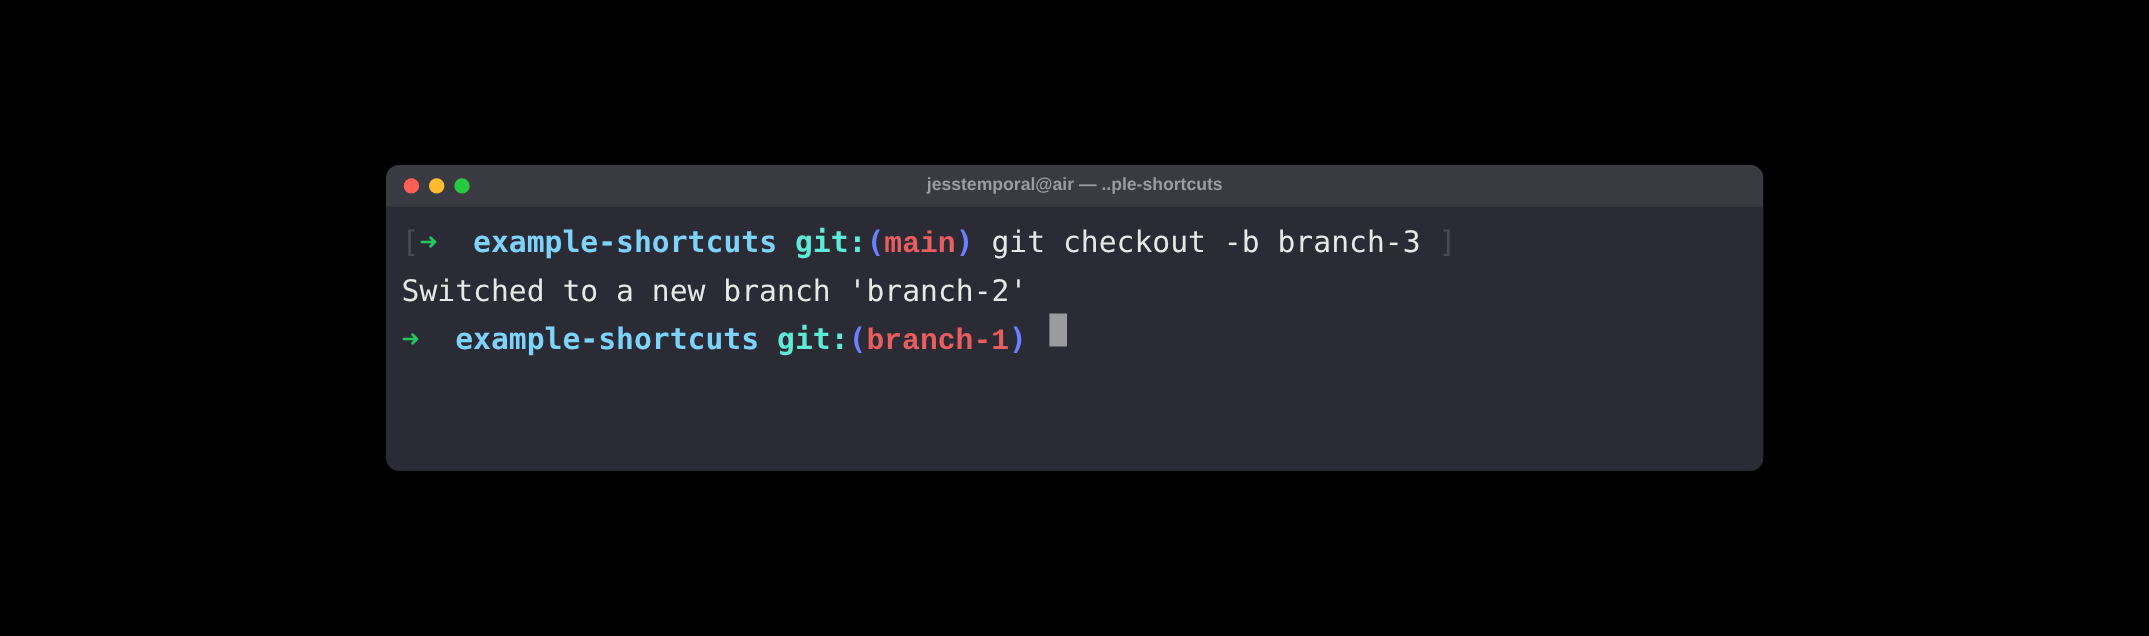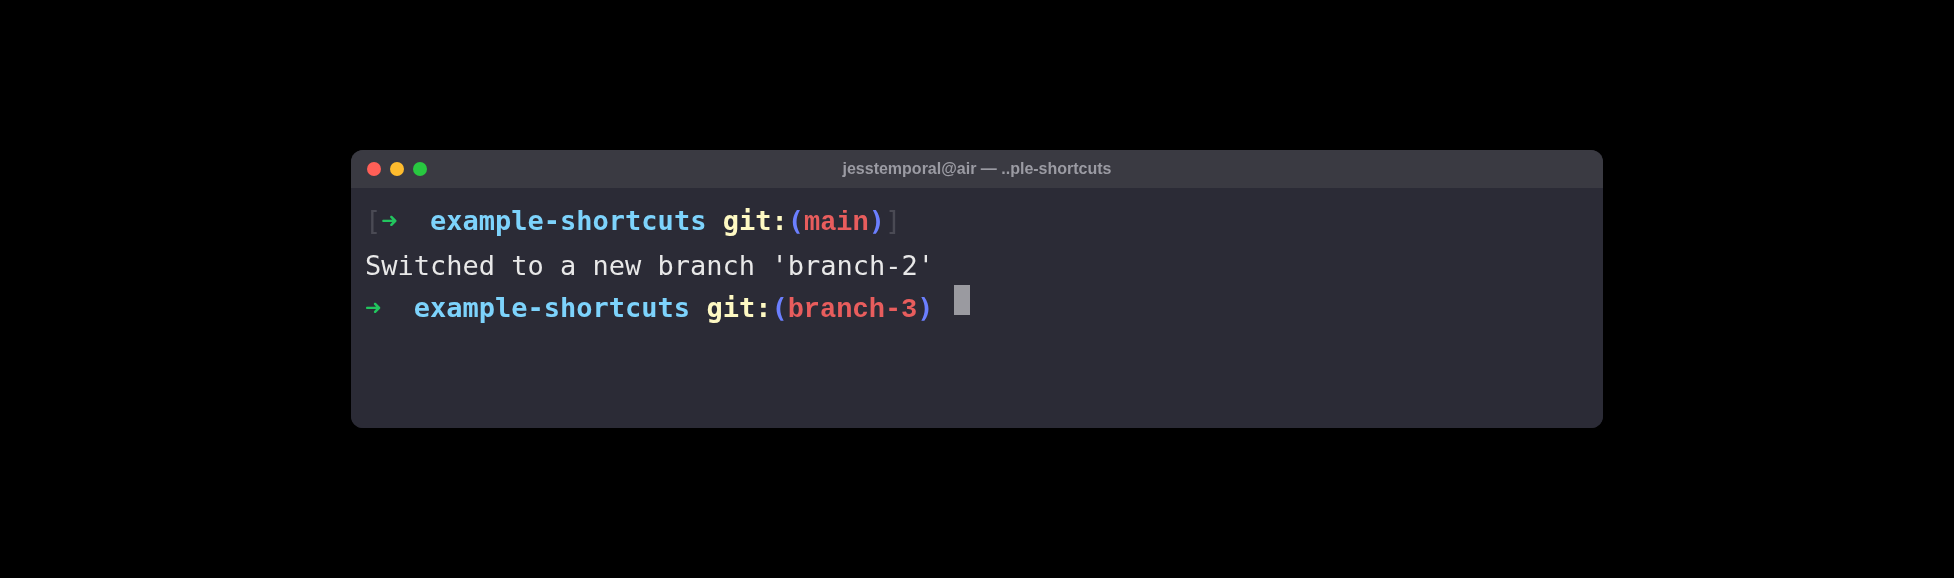--- a/index.html
+++ b/index.html
@@ -92,21 +92,21 @@
       color: #22c55e;
       font-weight: bold;
     }
     
     .cwd {
       color: #7dd3fc;
       font-weight: bold;
     }
     
     .git-prefix {
-      color: #fef9c3;
+      color: #5eead4;
       font-weight: bold;
     }
     
     .paren {
       color: #6b7fff;
       font-weight: bold;
     }
     
     .branch {
       color: #e85d5d;
@@ -141,24 +141,24 @@
     <div class="traffic-lights">
       <div class="traffic-light close"></div>
       <div class="traffic-light minimize"></div>
       <div class="traffic-light zoom"></div>
     </div>
     <div class="window-title">jesstemporal@air — ..ple-shortcuts</div>
   </div>
 
   <div class="terminal-content">
     <div class="line">
-      <span class="bracket">[</span><span class="arrow">➜</span><span>  </span><span class="cwd">example-shortcuts</span><span class="git-prefix"> git:</span><span class="paren">(</span><span class="branch">main</span><span class="paren">)</span><span class="bracket">]</span>
+      <span class="bracket">[</span><span class="arrow">➜</span><span>  </span><span class="cwd">example-shortcuts</span><span class="git-prefix"> git:</span><span class="paren">(</span><span class="branch">main</span><span class="paren">)</span><span class="command"> git checkout -b branch-3 </span><span class="bracket">]</span>
     </div>
 
     <div class="line">
       <span class="output">Switched to a new branch 'branch-2'</span>
     </div>
 
     <div class="line">
-      <span class="arrow">➜</span><span>  </span><span class="cwd">example-shortcuts</span><span class="git-prefix"> git:</span><span class="paren">(</span><span class="branch">branch-3</span><span class="paren">)</span><span> </span><span class="cursor-block"></span>
+      <span class="arrow">➜</span><span>  </span><span class="cwd">example-shortcuts</span><span class="git-prefix"> git:</span><span class="paren">(</span><span class="branch">branch-1</span><span class="paren">)</span><span> </span><span class="cursor-block"></span>
     </div>
   </div>
 </div>
 
 </body></html>

